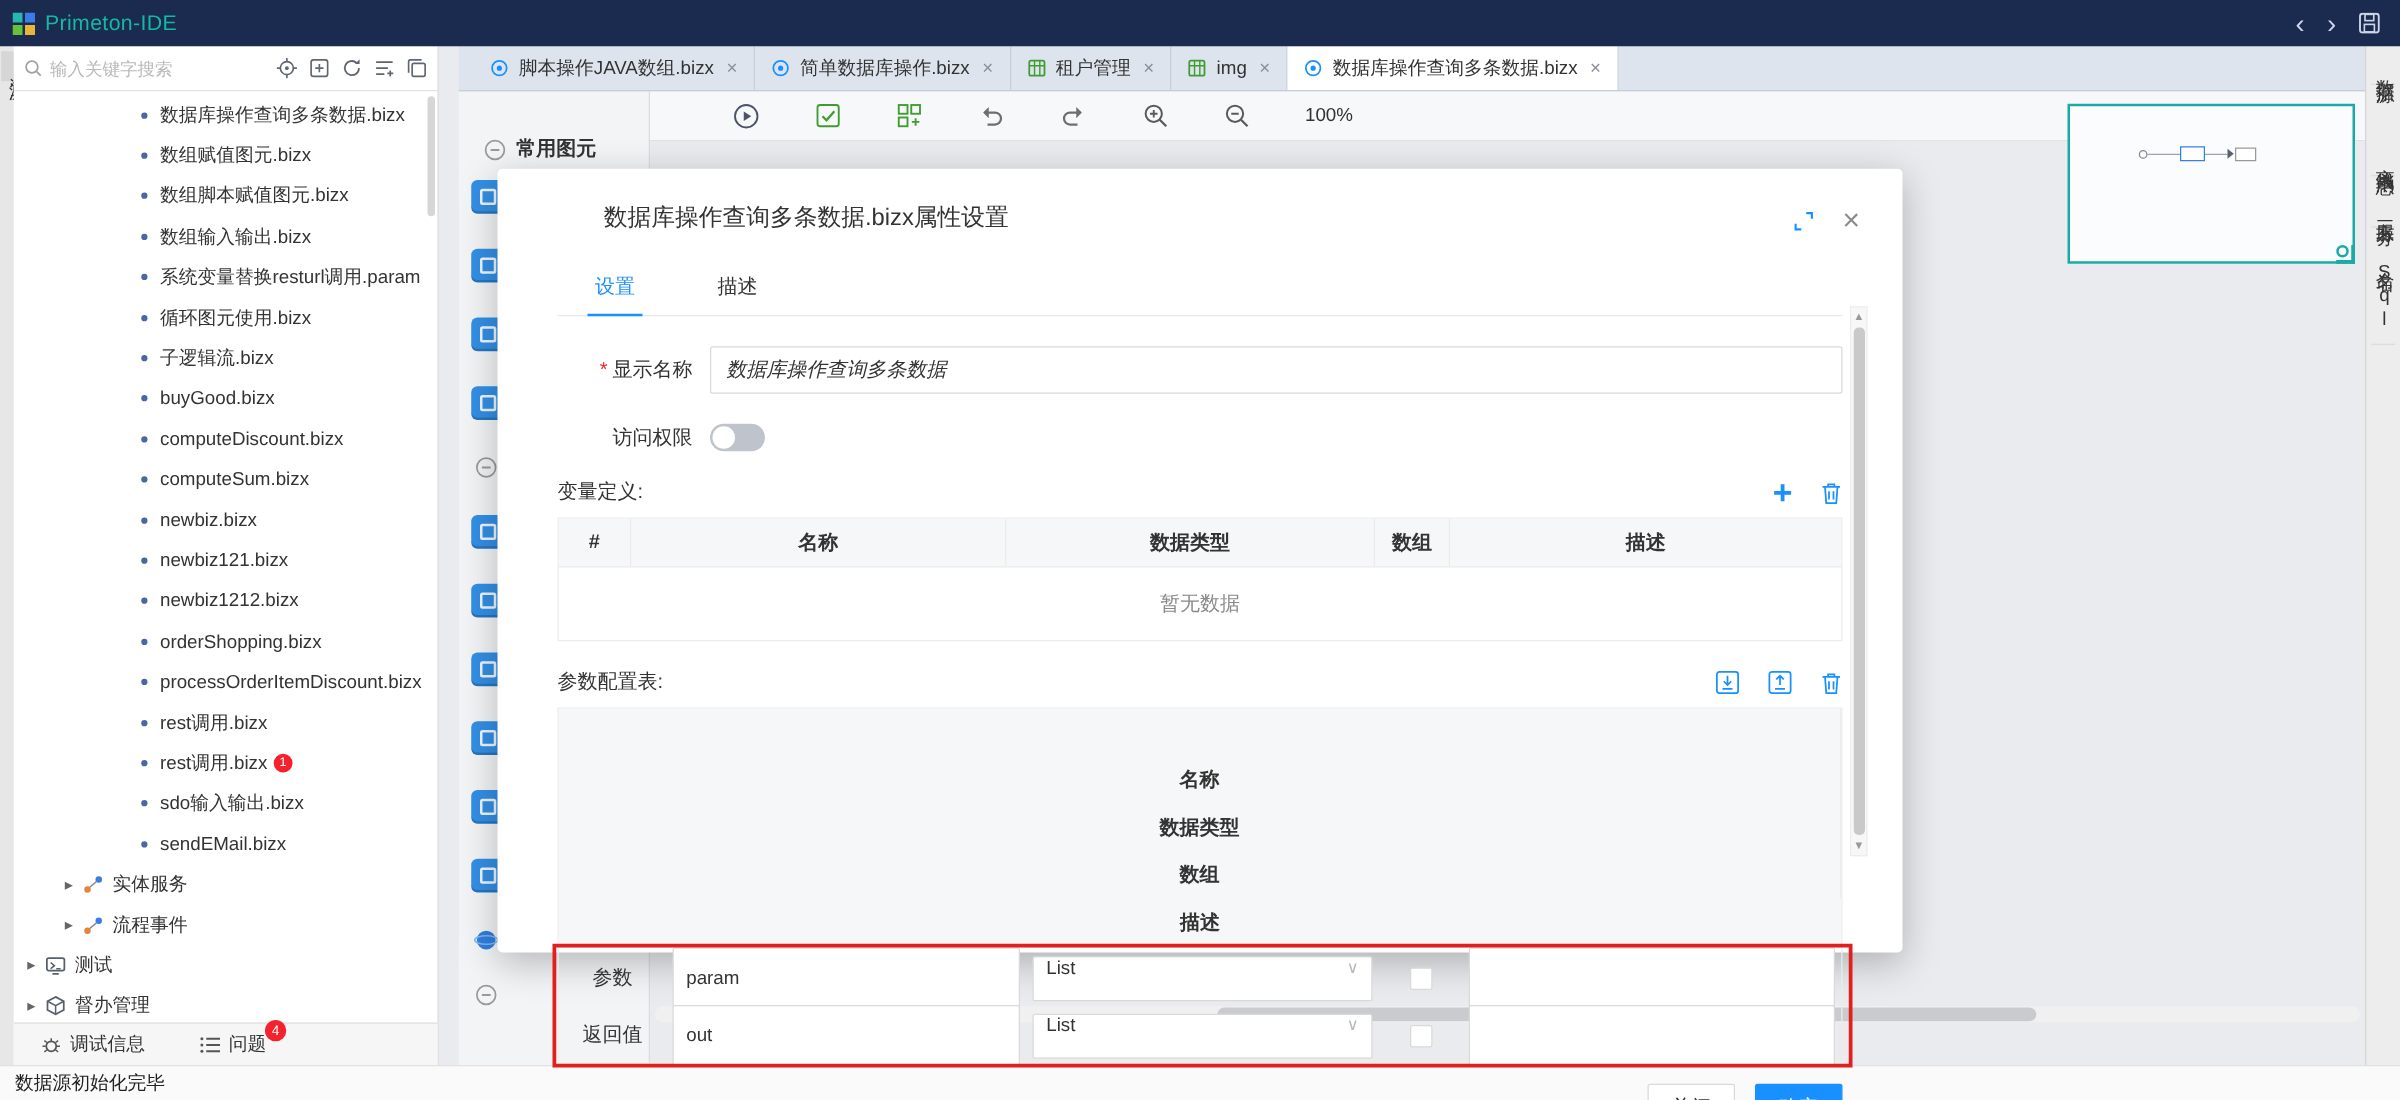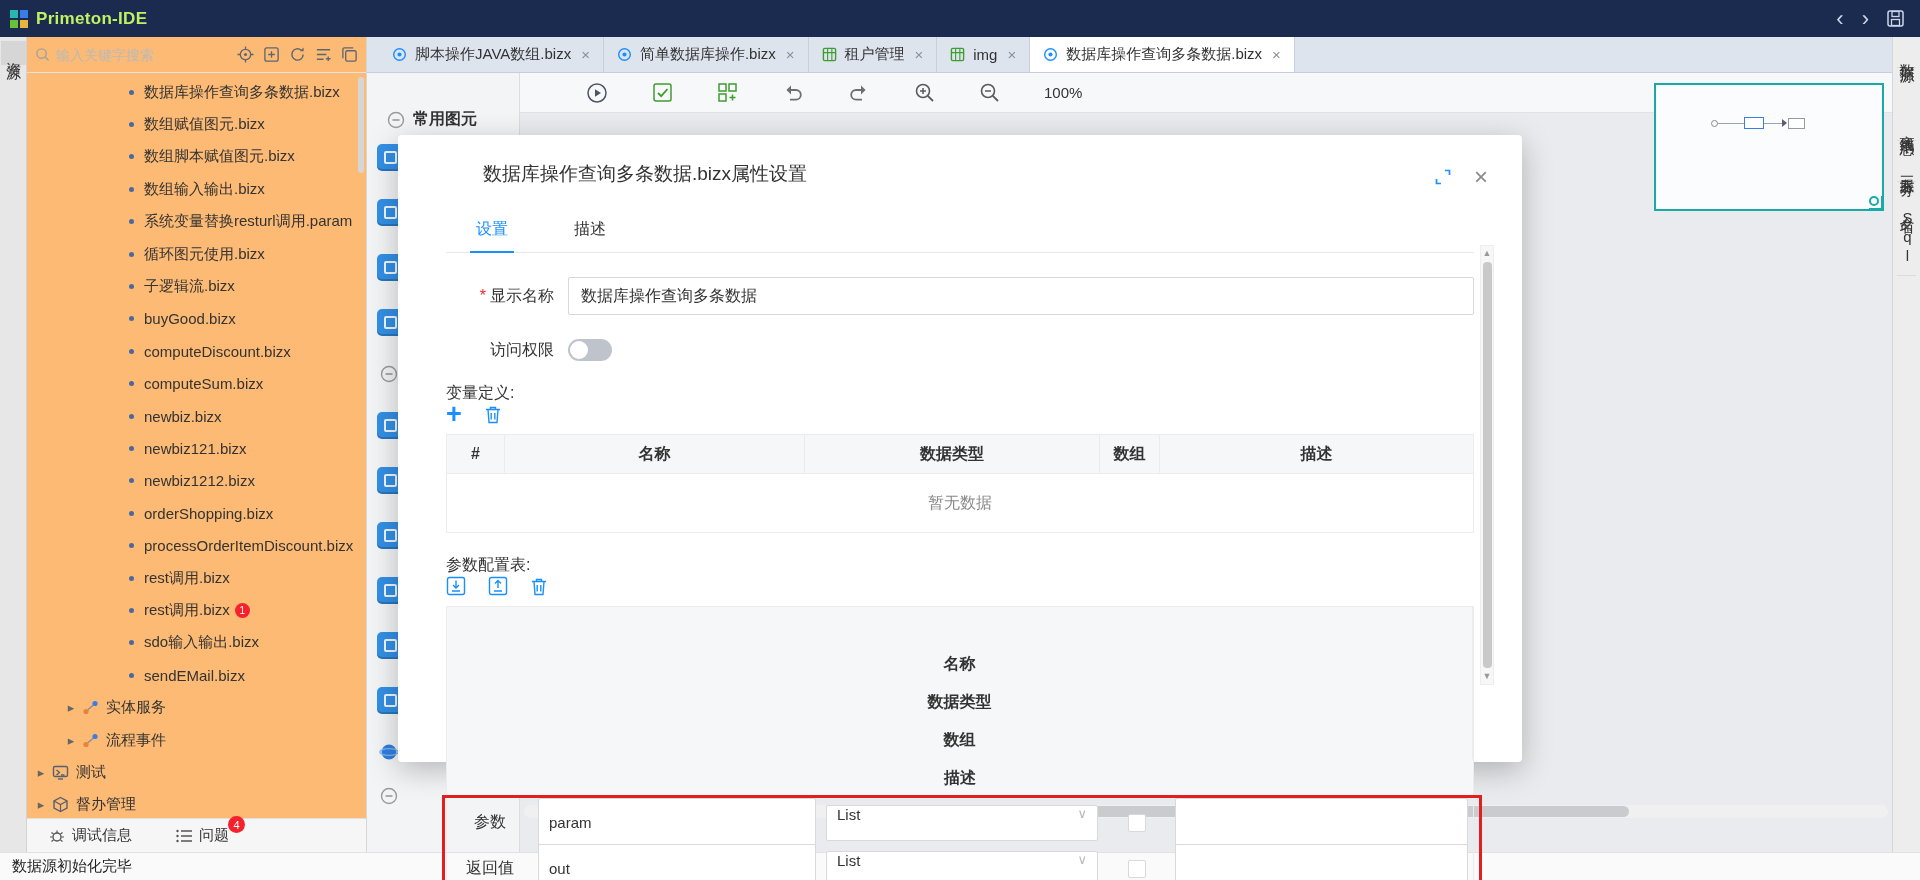--- a/index.html
+++ b/index.html
@@ -3,30 +3,30 @@
 <meta charset="utf-8">
 <style>
   * { margin:0; padding:0; box-sizing:border-box; }
   html,body { width:1920px; height:880px; overflow:hidden; }
   body { font-family:"Liberation Sans","DejaVu Sans",sans-serif; background:#eaebee; position:relative; color:#333; }
   svg { display:block; }
 
   
   .titlebar { position:absolute; top:0; left:0; width:1920px; height:37px; background:#1b2b4f; display:flex; align-items:center; z-index:20; }
   .logo { margin-left:10px; }
-  .app-name { margin-left:8px; font-size:17px; font-weight:bold; color:#bef264; letter-spacing:.3px;text-align:center; }
+  .app-name { margin-left:8px; font-size:17px; font-weight:normal; color:#14b8a6; letter-spacing:.3px;text-align:center; }
   .tb-right { position:absolute; right:16px; top:0; height:37px; display:flex; align-items:center; gap:18px; color:#cdd6e8; }
   .nav-glyph { font-size:22px; line-height:1; cursor:pointer; }
 
   
   .left-strip { position:absolute; top:37px; left:0; width:27px; height:815px; background:#e7e7e8; border-right:1px solid #d2d2d2; z-index:5; }
   .res-tab { writing-mode:vertical-rl; text-orientation:upright; margin:4px auto 0; font-size:15px; color:#333; background:#d6d6d7; padding:9px 3px; letter-spacing:3px; }
 
   
-  .sidebar { position:absolute; top:37px; left:27px; width:340px; height:815px; background:#fdba74; border-right:1px solid #d7d7d7; z-index:5; }
+  .sidebar { position:absolute; top:37px; left:11px; width:340px; height:815px; background:#ffffff; border-right:1px solid #d7d7d7; z-index:5; }
   .search-row { height:36px; border-bottom:1px solid #e4e4e4; display:flex; align-items:center; padding:0 8px; }
   .search-input { flex:1; min-width:0; border:0; outline:0; font-size:14px; color:#333; margin-left:6px; background:transparent; }
   .search-input::placeholder { color:#b9b9b9; }
   .search-icons { display:flex; align-items:center; gap:9px; color:#5f6670; }
   .tree { position:absolute; top:36px; left:0; right:0; bottom:34px; overflow:hidden; padding-top:3px; }
   .tree-row { height:32.4px; display:flex; align-items:center; font-size:15px; color:#333; cursor:pointer; white-space:nowrap; }
   .tree-row.file { padding-left:102px; }
   .dot { width:5px; height:5px; border-radius:50%; background:#49699e; margin-right:10px; flex:none; }
   .tree-row.group1 { padding-left:38px; }
   .tree-row.group0 { padding-left:8px; }
@@ -86,24 +86,24 @@
   .m-icons { position:absolute; right:34px; top:30px; display:flex; align-items:center; gap:22px; }
   .m-close { font-size:24px; color:#8c8c8c; line-height:1; cursor:pointer; }
   .m-expand { cursor:pointer; }
   .m-tabs { display:flex; gap:66px; padding-left:30px; margin-top:32px; border-bottom:1px solid #e8e8e8; }
   .m-tab { font-size:16px; padding-bottom:12px; color:#333; position:relative; cursor:pointer; }
   .m-tab.active { color:#1890ff; }
   .m-tab.active::after { content:""; position:absolute; left:-6px; right:-6px; bottom:-1px; height:2px; background:#1890ff; }
   .form-row { display:flex; align-items:center; margin-top:24px; }
   .f-label { width:122px; text-align:right; font-size:16px; color:#333; padding-right:14px; flex:none; }
   .req { color:#f5222d; margin-right:4px; }
-  .f-input { flex:1; height:38px; border:1px solid #d9d9d9; border-radius:2px; padding:0 12px; font-size:16px; color:#333; outline:none; background:#fff; }
+  .f-input { flex:1; height:38px; border:1px solid #d9d9d9; border-radius:2px; padding:0 12px; font-size:16px; color:#333; outline:none; background:#fff;font-style:italic; }
   .toggle { width:44px; height:22px; border-radius:11px; background:#bfc4cc; position:relative; cursor:pointer; }
   .toggle::after { content:""; position:absolute; left:2px; top:2px; width:18px; height:18px; border-radius:50%; background:#fff; }
-  .section-row { display:flex; align-items:flex-start; justify-content:space-between; margin-top:22px;flex-direction:column; }
+  .section-row { display:flex; align-items:flex-end; justify-content:space-between; margin-top:22px; }
   .sec-label { font-size:16px; color:#333; }
   .sec-icons { display:flex; align-items:center; gap:22px; }
   .plus { color:#1890ff; font-size:27px; line-height:20px; font-weight:bold; cursor:pointer; }
   .icon-btn { cursor:pointer; }
   .grid { margin-top:10px; border:1px solid #ececec; }
   .g-head { display:grid; background:#f6f7f8; border-bottom:1px solid #ececec; }
   .g-head > div { height:38px; display:flex; align-items:center; justify-content:center; font-size:16px; font-weight:bold; color:#333; border-right:1px solid #ececec; }
   .g-head > div:last-child { border-right:0; }
   .t1 { grid-template-columns:58px 300px 295px 60px 1fr; }
   .t1-empty { height:58px; display:flex; align-items:center; justify-content:center; font-size:16px; color:#8a8a8a; }

